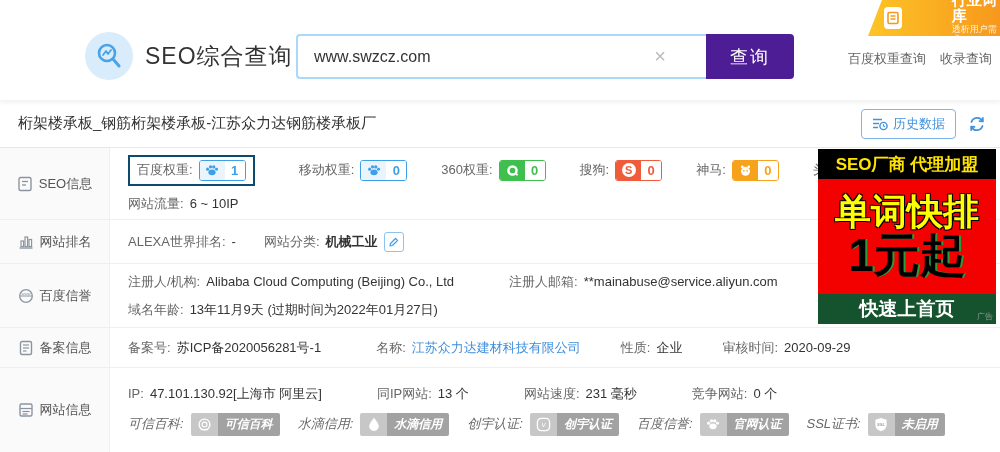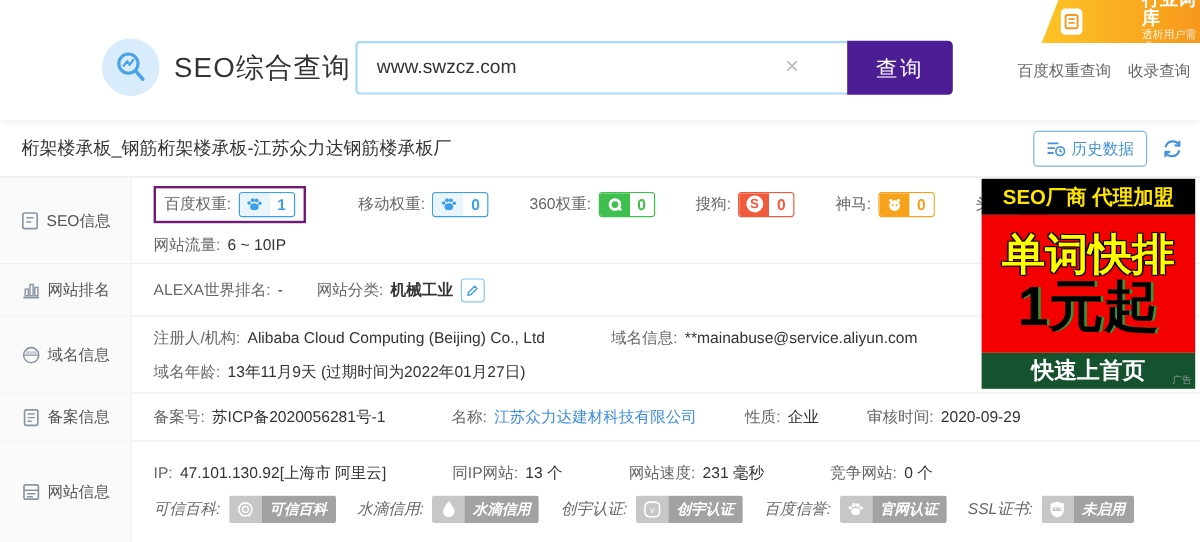--- a/index.html
+++ b/index.html
@@ -44,21 +44,21 @@
   
   .row-seo { height:72px; }
   .row-rank { height:44px; }
   .row-domain { height:64px; }
   .row-icp { height:40px; }
   .row-web { height:84px; border-bottom:none; }
 
   
   .seo-line1 { display:flex; align-items:center; gap:34px; margin-bottom:9px; }
   .witem { display:flex; align-items:center; gap:6px; }
-  .red-box { border:2px solid #701a75; padding:3px 7px; display:flex; align-items:center; gap:6px; margin-right:10px; }
+  .red-box { border:2px solid #0c4a6e; padding:3px 7px; display:flex; align-items:center; gap:6px; margin-right:10px; }
   .wbadge { display:inline-flex; align-items:stretch; height:21px; border:1px solid; border-radius:3px; overflow:hidden; cursor:pointer; }
   .wbadge .ic { width:25px; display:flex; align-items:center; justify-content:center; }
   .wbadge .num { min-width:20px; padding:0 5px; display:flex; align-items:center; justify-content:center; background:#fff; font-size:13px; font-weight:bold; }
   .b-blue { border-color:#3d9fe8; } .b-blue .ic { background:#eaf4fd; color:#3d9fe8; } .b-blue .num { color:#3d9fe8; }
   .b-green { border-color:#3fbf4d; } .b-green .ic { background:#3fbf4d; color:#fff; } .b-green .num { color:#3fbf4d; }
   .b-red { border-color:#f05b3c; } .b-red .ic { background:#f05b3c; color:#fff; } .b-red .num { color:#f05b3c; }
   .b-orange { border-color:#f7a21b; } .b-orange .ic { background:#f7a21b; color:#fff; } .b-orange .num { color:#f7a21b; }
   .b-pink { border-color:#f04b5f; } .b-pink .ic { background:#f04b5f; color:#fff; } .b-pink .num { color:#f04b5f; }
   .sogou-s { width:14px; height:14px; border-radius:50%; background:#fff; color:#f05b3c; font-size:11px; font-weight:bold; display:flex; align-items:center; justify-content:center; }
   .tt-box { border:1px solid #fff; border-radius:2px; color:#fff; font-size:7px; padding:1px 2px; line-height:1; }
@@ -282,27 +282,27 @@
 
     <div class="row row-domain">
       <div class="side">
         <span class="sic">
           <svg width="16" height="16" viewBox="0 0 16 16">
               <circle cx="8" cy="8" r="6.3" fill="none" stroke="#8b95a1" stroke-width="1.3"></circle>
               <line x1="2" y1="8" x2="14" y2="8" stroke="#8b95a1" stroke-width="1"></line>
               <text x="8" y="7" text-anchor="middle" font-size="4.2" fill="#8b95a1" font-family="sans-serif">www</text>
             </svg>
         </span>
-        <span>域名信息</span>
+        <span>百度信誉</span>
       </div>
       <div class="rcontent">
         <div class="line" style="margin-bottom:10px;">
           <span class="lbl">注册人/机构:</span>
           <span class="val">Alibaba Cloud Computing (Beijing) Co., Ltd</span>
-          <span class="lbl gap55">域名信息:</span>
+          <span class="lbl gap55">注册人邮箱:</span>
           <span class="val">**mainabuse@service.aliyun.com</span>
         </div>
         <div class="line">
           <span class="lbl">域名年龄:</span>
           <span class="val">13年11月9天 (过期时间为2022年01月27日)</span>
         </div>
       </div>
     </div>
 
     <div class="row row-icp">

